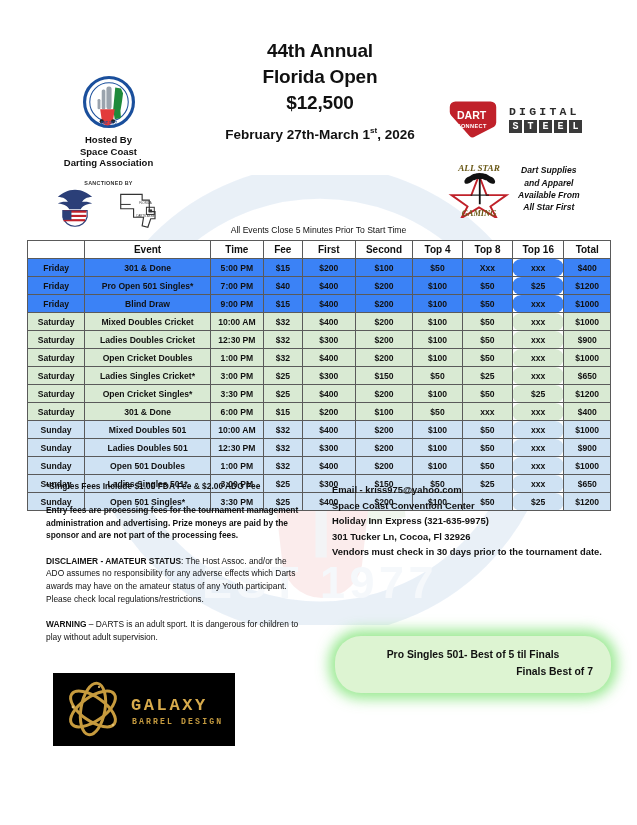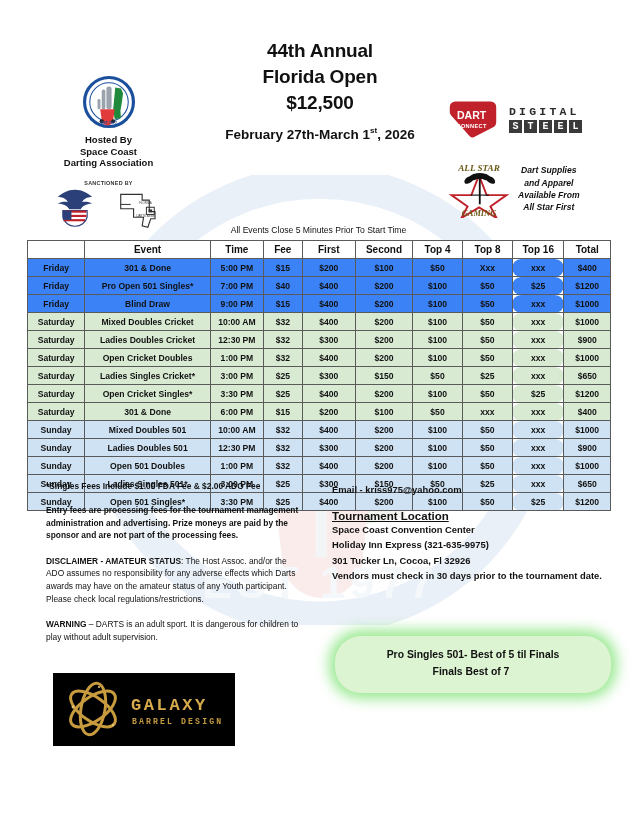--- a/index.html
+++ b/index.html
@@ -77,21 +77,21 @@
   .rc-line { font-size:9.4px; font-weight:bold; line-height:14.5px; }
   .rc-head { margin-top:12px; font-size:11.5px; font-weight:bold; text-decoration:underline; }
   .rc-sub  { font-size:9.4px; font-weight:bold; line-height:15.5px; }
 
   
   .callout { position:absolute; left:335px; top:636px; width:248px; padding:11px 14px 13px;
              background:#ddf4d2; border-radius:26px;
              box-shadow:0 0 13px 6px rgba(120,225,110,.75);
              text-align:center; }
   .callout div { font-size:10.4px; font-weight:bold; line-height:16.5px; }
-  .callout div.r3 { padding-right:4px; }
+  .callout div.r3 { text-align:right; padding-right:4px; }
 
   
   .galaxy { position:absolute; left:53px; top:673px; width:182px; height:73px;
             background:#000; overflow:hidden; }
   .gx-word { position:absolute; left:78px; top:23px; font-family:"Liberation Mono", monospace;
              font-size:17px; font-weight:bold; letter-spacing:2.6px; color:#d8ab4c; }
   .gx-sub  { position:absolute; left:79px; top:44px; font-family:"Liberation Mono", monospace;
              font-size:8.2px; font-weight:bold; letter-spacing:2.1px; color:#c49a3f; }
 </style>
 </head>
@@ -400,21 +400,20 @@
 
   <div class="left-col">
     <div class="fee-note">*Singles Fees Include $1.00 FDA Fee &amp; $2.00 ADO Fee</div>
     <div class="para">Entry fees are processing fees for the tournament management administration and advertising. Prize moneys are paid by the sponsor and are not part of the processing fees.</div>
     <div class="para plain"><b>DISCLAIMER - AMATEUR STATUS</b><span>: The Host Assoc. and/or the ADO assumes no responsibility for any adverse effects which Darts awards may have on the amateur status of any Youth participant.  Please check local regulations/restrictions.</span></div>
     <div class="para plain"><b>WARNING</b><span> – DARTS is an adult sport.  It is dangerous for children to play without adult supervision.</span></div>
   </div>
 
   <div class="right-col">
     <div class="rc-line">Email -  kriss975@yahoo.com</div>
-    <div class="rc-head">Tournament Location</div>
     <div class="rc-sub">Space Coast Convention Center</div>
     <div class="rc-sub">Holiday Inn Express (321-635-9975)</div>
     <div class="rc-sub">301 Tucker Ln, Cocoa, Fl 32926</div>
     <div class="rc-sub">Vendors must check in 30 days prior to the tournament date.</div>
   </div>
 
   <div class="callout">
     <div>Pro Singles 501- Best of 5 til Finals</div>
     <div class="r3">Finals Best of 7</div>
   </div>

